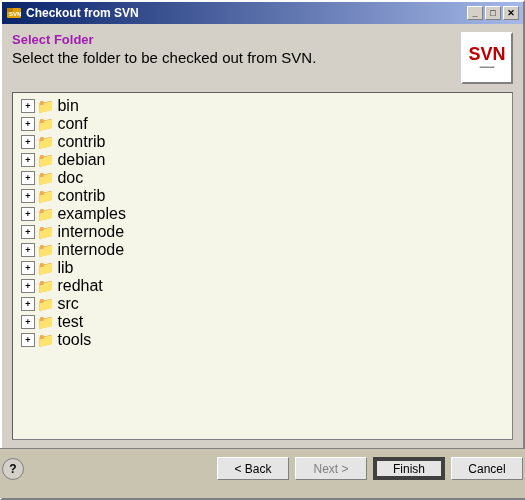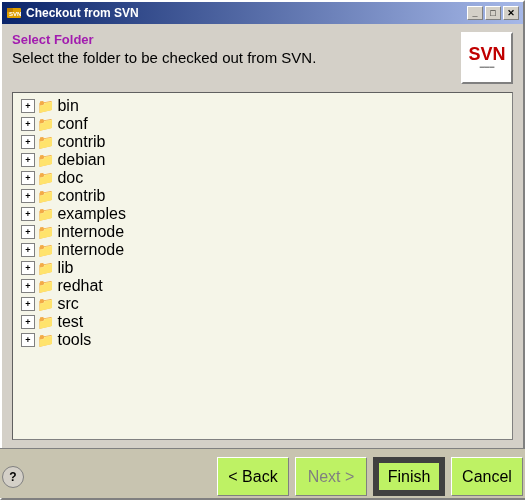--- a/index.html
+++ b/index.html
@@ -198,39 +198,39 @@
       display: flex;
       align-items: center;
       justify-content: center;
       cursor: pointer;
       color: #000;
     }
 
     .spacer { flex: 1; }
 
     .dialog-btn {
-      height: 39px;
+      height: 23px;
       min-width: 72px;
       padding: 0 8px;
-      background: #bef264;
+      background: #e5e5e5;
       border: 1px solid #808080;
       border-top-color: #ffffff;
       border-left-color: #ffffff;
-      font-size: 16px;
+      font-size: 12px;
       cursor: pointer;
       color: #000;
       font-family: 'MS Sans Serif', Arial, sans-serif;
     }
 
     .dialog-btn:disabled {
       color: #808080;
     }
 
     .dialog-btn.default-btn {
-      border: 6px solid #404040;
+      border: 4px solid #404040;
     }
 
     
     .tree-panel::-webkit-scrollbar {
       width: 14px;
     }
     .tree-panel::-webkit-scrollbar-track {
       background: #d4d0c8;
     }
     .tree-panel::-webkit-scrollbar-thumb {

